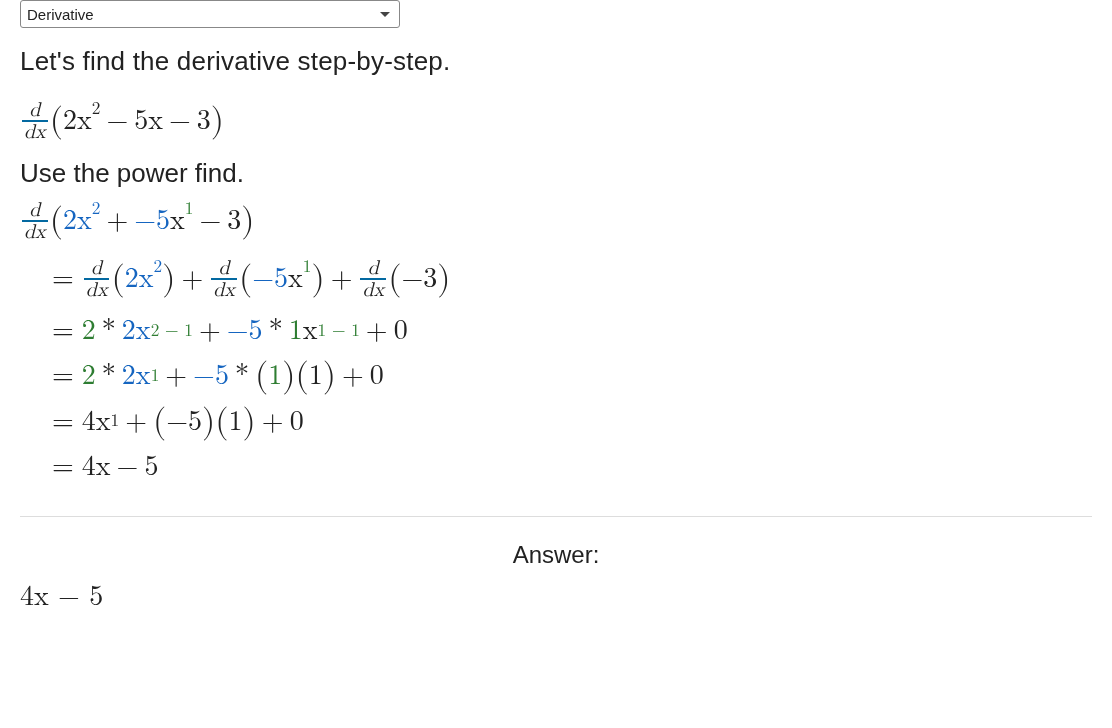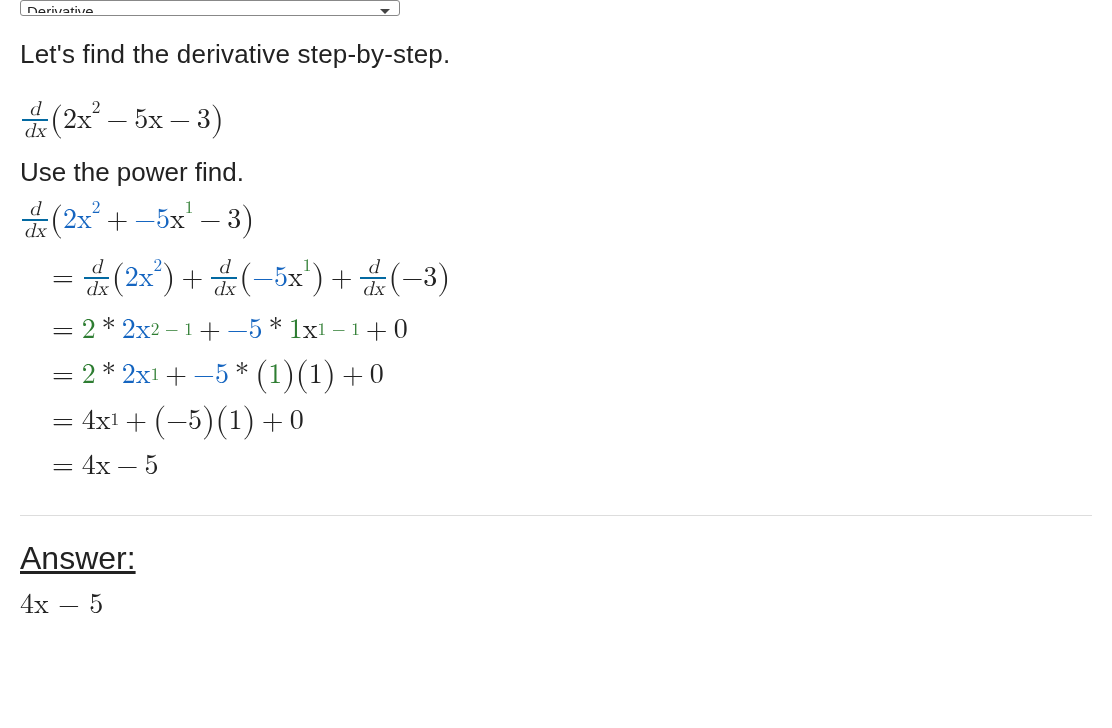--- a/index.html
+++ b/index.html
@@ -13,21 +13,21 @@
   .wrap {
     padding: 0 20px 30px 20px;
   }
   .select-wrap {
     position: relative;
     width: 380px;
     margin-bottom: 18px;
   }
   select.op-select {
     width: 100%;
-    height: 16px;
+    height: 28px;
     border: 1px solid #888;
     border-radius: 3px;
     background: #fff;
     font-size: 15px;
     padding: 2px 6px;
     color: #222;
     appearance: none;
     -webkit-appearance: none;
     box-sizing: border-box;
   }
@@ -39,21 +39,21 @@
     margin-top: -2px;
     border-left: 5px solid transparent;
     border-right: 5px solid transparent;
     border-top: 5px solid #444;
     pointer-events: none;
   }
   .intro {
     font-size: 26px;
     letter-spacing: 0.2px;
     color: #222;
-    margin: 18px 0 22px 0;
+    margin: 18px 0 16px 0;
   }
   .explain {
     font-size: 26px;
     color: #222;
     margin: 10px 0 4px 0;
   }
   .math {
     font-family: "Cambria Math", "Latin Modern Math", "STIX Two Math", "Times New Roman", serif;
     font-size: 28px;
     line-height: 1.05;
@@ -85,23 +85,23 @@
   .eq { padding: 0 8px; }
   .paren { font-size: 34px; line-height: 0.7; position: relative; top: 1px; }
   .blue { color: #1565c0; }
   .green { color: #2e7d32; }
   hr.divider {
     border: none;
     border-top: 1px solid #ddd;
     margin: 28px 0 24px 0;
   }
   .answer-label {
-    font-size: 32px;
-    text-decoration: underline;
+    font-size: 24px;
     margin: 0 0 10px 0;
+    text-align: center;
   }
   .answer-math {
     font-family: "Cambria Math", "Latin Modern Math", "STIX Two Math", "Times New Roman", serif;
     font-size: 28px;
   }
 </style>
 </head>
 <body>
 
 <div class="wrap">

